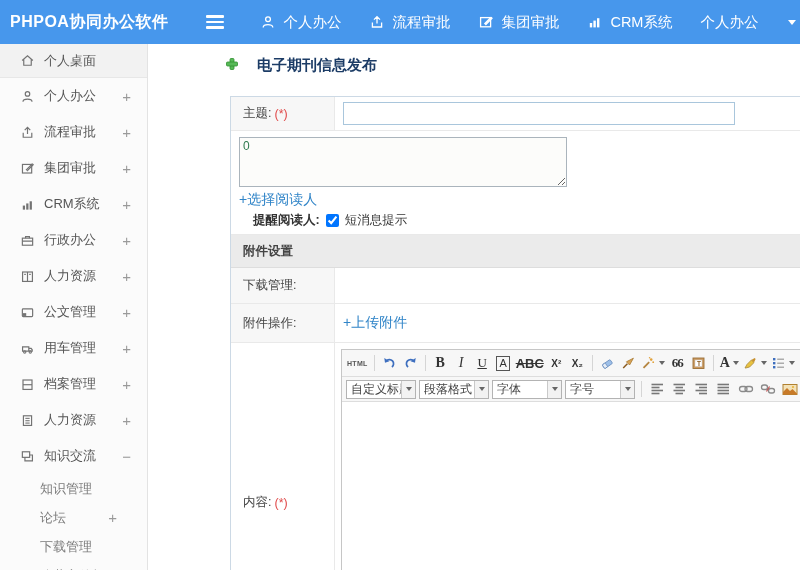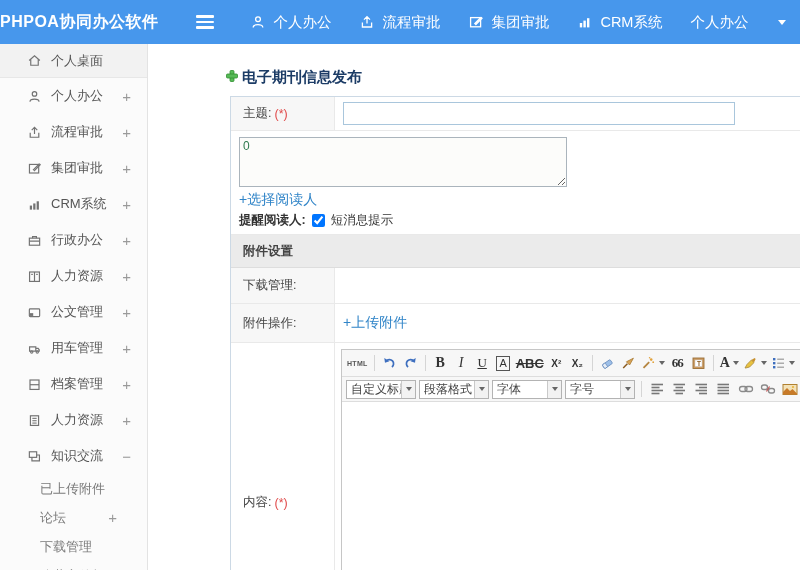--- a/index.html
+++ b/index.html
@@ -1,55 +1,55 @@
 <!DOCTYPE html>
 <html><head>
 <meta charset="utf-8">
 <style>
   * { box-sizing: border-box; margin:0; padding:0; }
   html,body { width:800px; height:570px; overflow:hidden; }
   body { position:relative; background:#fff; font-family:"Liberation Sans","DejaVu Sans",sans-serif; }
 
   
   .header { position:absolute; left:0; top:0; width:800px; height:44px; background:#4797ec; display:flex; align-items:center; color:#fff; }
-  .app-title { font-size:16px; font-weight:bold; white-space:nowrap; letter-spacing:.5px; }
+  .app-title { font-size:16px; font-weight:bold; margin-left:10px; white-space:nowrap; letter-spacing:.5px; }
   .hamburger { margin-left:38px; width:18px; display:flex; flex-direction:column; gap:3px; cursor:pointer; }
   .hamburger i { display:block; height:2.5px; background:#fff; border-radius:1px; }
   .header-nav { display:flex; align-items:center; margin-left:36px; gap:28px; }
   .nav-item { display:flex; align-items:center; gap:7px; font-size:14.5px; cursor:pointer; white-space:nowrap; }
   .nav-item svg { display:block; }
   .hdr-caret { width:0; height:0; border-left:4px solid transparent; border-right:4px solid transparent; border-top:5px solid #fff; margin-left:2px; }
 
   
   .sidebar { position:absolute; left:0; top:44px; width:148px; height:526px; background:#fbfbfb; border-right:1px solid #e3e3e3; overflow:hidden; }
-  .side-item { height:36px; display:flex; align-items:center; padding-left:27px; font-size:13px; color:#555; position:relative; cursor:pointer; }
+  .side-item { height:36px; display:flex; align-items:center; padding-left:20px; font-size:13px; color:#555; position:relative; cursor:pointer; }
   .side-item.active { background:#f2f2f2; height:34px; border-bottom:1px solid #e7e7e7; }
   .side-item .sicon { width:15px; height:15px; margin-right:9px; flex:0 0 15px; }
   .side-item .sicon svg { display:block; }
   .expand { position:absolute; right:16px; color:#9a9a9a; font-size:15px; font-weight:400; }
   .side-sub { height:29px; display:flex; align-items:center; padding-left:40px; font-size:13px; color:#7b7b7b; position:relative; cursor:pointer; }
   .side-sub .expand { right:30px; }
 
   
-  .page-title { position:absolute; left:225px; top:68px; display:flex; align-items:center; gap:3px;justify-content:flex-end; }
+  .page-title { position:absolute; left:225px; top:56px; display:flex; align-items:center; gap:18px;justify-content:flex-end; }
   .page-title .t { font-size:15px; font-weight:bold; color:#1c3c66; }
 
   .form { position:absolute; left:230px; top:96px; width:700px; border:1px solid #ccd9e5; border-bottom:none; font-size:12.5px; color:#444; background:#fff; }
   .frow { display:flex; border-bottom:1px solid #e9e9e9; }
   .flabel { width:104px; flex:0 0 104px; background:#f7f7f7; border-right:1px solid #e9e9e9; padding-left:12px; display:flex; align-items:center; gap:3px; }
   .fcell { flex:1; display:flex; align-items:center; padding:0 8px; }
   .req { color:#e04b4b; }
   .r-subject { height:34px; }
   .r-subject input { width:392px; height:23px; border:1px solid #a9c6dc; padding:0 4px; font-size:12px; outline:none; }
   .r-readers .fcell { display:block; padding:6px 8px 4px 8px; }
   .r-readers textarea { width:328px; height:50px; border:1px solid #aab4bc; background:#fcfcfa; color:#2e7a4e; font-size:12px; font-family:inherit; padding:1px 3px; resize:both; outline:none; }
   .linkline { height:20px; display:flex; align-items:center; }
   a.blue { color:#3185c8; text-decoration:none; font-size:14px; cursor:pointer; }
   .hintline { height:20px; display:flex; align-items:center; gap:4px; font-size:12.5px; color:#333; }
-  .hintline .bold { font-weight:bold; }
+  .hintline .bold { font-weight:bold; margin-left:14px; }
   .hintline input[type=checkbox] { width:13px; height:13px; margin:0 2px; }
   .r-section { height:33px; background:#ebebeb; display:flex; align-items:center; padding-left:12px; font-weight:bold; color:#444; border-bottom:1px solid #ddd; }
   .r-uploaded { height:36px; }
   .r-attach { height:39px; }
   .r-content { height:320px; }
   .r-content .flabel { background:#fff; }
   .r-content .fcell { display:block; padding:6px; }
 
   
   .editor { border:1px solid #c6c6c6; width:100%; height:100%; background:#fff; }
@@ -246,21 +246,21 @@
     <span class="sicon">
         <svg width="15" height="15" viewBox="0 0 14 14">
           <rect x="2.2" y="2.6" width="6.8" height="5.2" fill="none" stroke="#737373" stroke-width="1.1"></rect>
           <path d="M4.6 7.8 V11 H11.6 V5.6 H9" fill="none" stroke="#737373" stroke-width="1.1"></path>
         </svg>
       </span>
     <span>知识交流</span>
     <span class="expand">−</span>
   </div>
   <div class="side-sub">
-    <span>已上传附件</span>
+    <span>知识管理</span>
   </div>
   <div class="side-sub">
     <span>论坛</span>
     <span class="expand">+</span>
   </div>
   <div class="side-sub">
     <span>下载管理</span>
   </div>
   <div class="side-sub">
     <span>公共文件柜</span>

